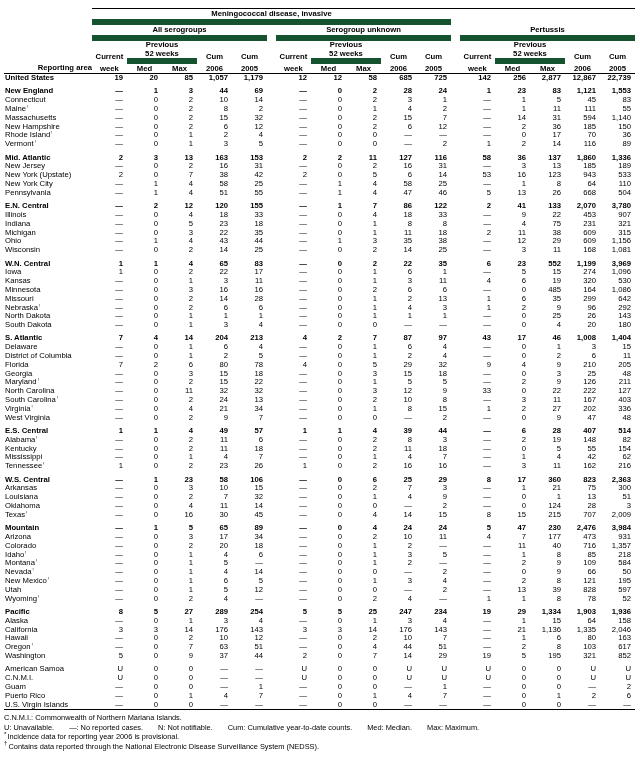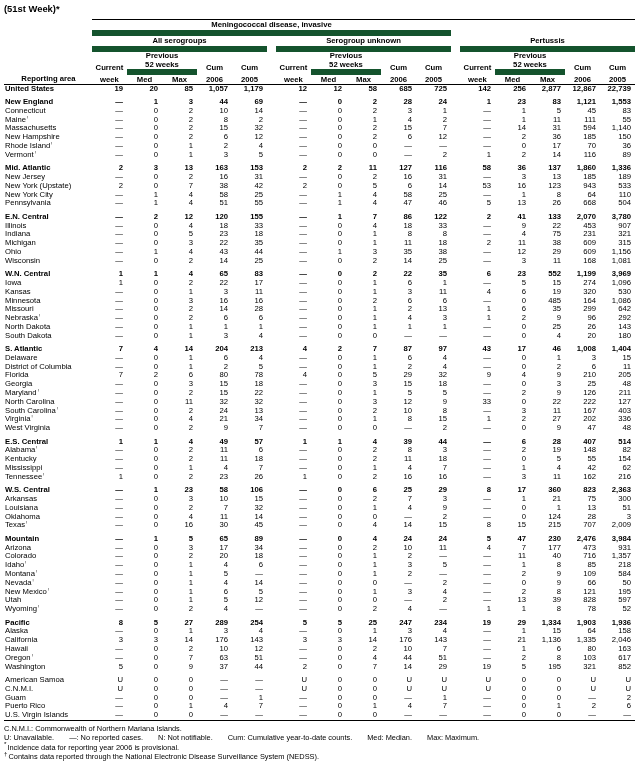--- a/index.html
+++ b/index.html
@@ -9,39 +9,38 @@
   .title .ital{font-style:italic;}
   table{border-collapse:collapse;table-layout:fixed;width:631px;margin-top:4px;border-bottom:1.7px solid #000;}
   col.c-area{width:88px;}
   col.c-sp{width:9px;}
   th{font-weight:bold;font-size:7.7px;padding:0;text-align:center;vertical-align:bottom;white-space:nowrap;}
   thead tr.r0 th{height:10px;line-height:10px;}
   thead tr.r1 th{height:10px;line-height:10px;}
   thead tr.r2 th{height:8px;line-height:8px;}
   thead tr.r3 th{height:9px;line-height:9px;}
   thead tr.r4 th{height:9px;line-height:9px;}
-  th.ra{text-align:center;vertical-align:bottom;padding-left:1px;}
+  th.ra{text-align:right;vertical-align:bottom;padding-left:1px;}
   .u{border-bottom:6px solid #14532d;}
   .top{border-top:1px solid #000;}
   .hb{border-bottom:1.7px solid #000;}
   td{font-size:7.7px;height:8.8px;line-height:8.8px;padding:0 4px 0 0;text-align:right;white-space:nowrap;overflow:hidden;}
   td.area{text-align:left;padding:0 0 0 1px;}
   tr.bold td{font-weight:bold;}
   tr.gap td{height:4.6px;line-height:4.6px;padding:0;}
   sup.dag{font-size:5.6px;vertical-align:super;line-height:0;}
   .footnotes{font-size:7.4px;line-height:9.4px;margin-top:3px;}
   .leg{margin-right:15px;text-align:center;}
   .fnmark{font-size:6.2px;vertical-align:super;line-height:0;margin-right:1px;}
 </style>
 </head>
 <body>
 
 <div class="page">
 
-  <div class="title">(51st Week)*</div>
 
   <table>
     <colgroup>
       <col class="c-area">
       <col>
         <col>
         <col>
         <col>
         <col>
       <col class="c-sp">

